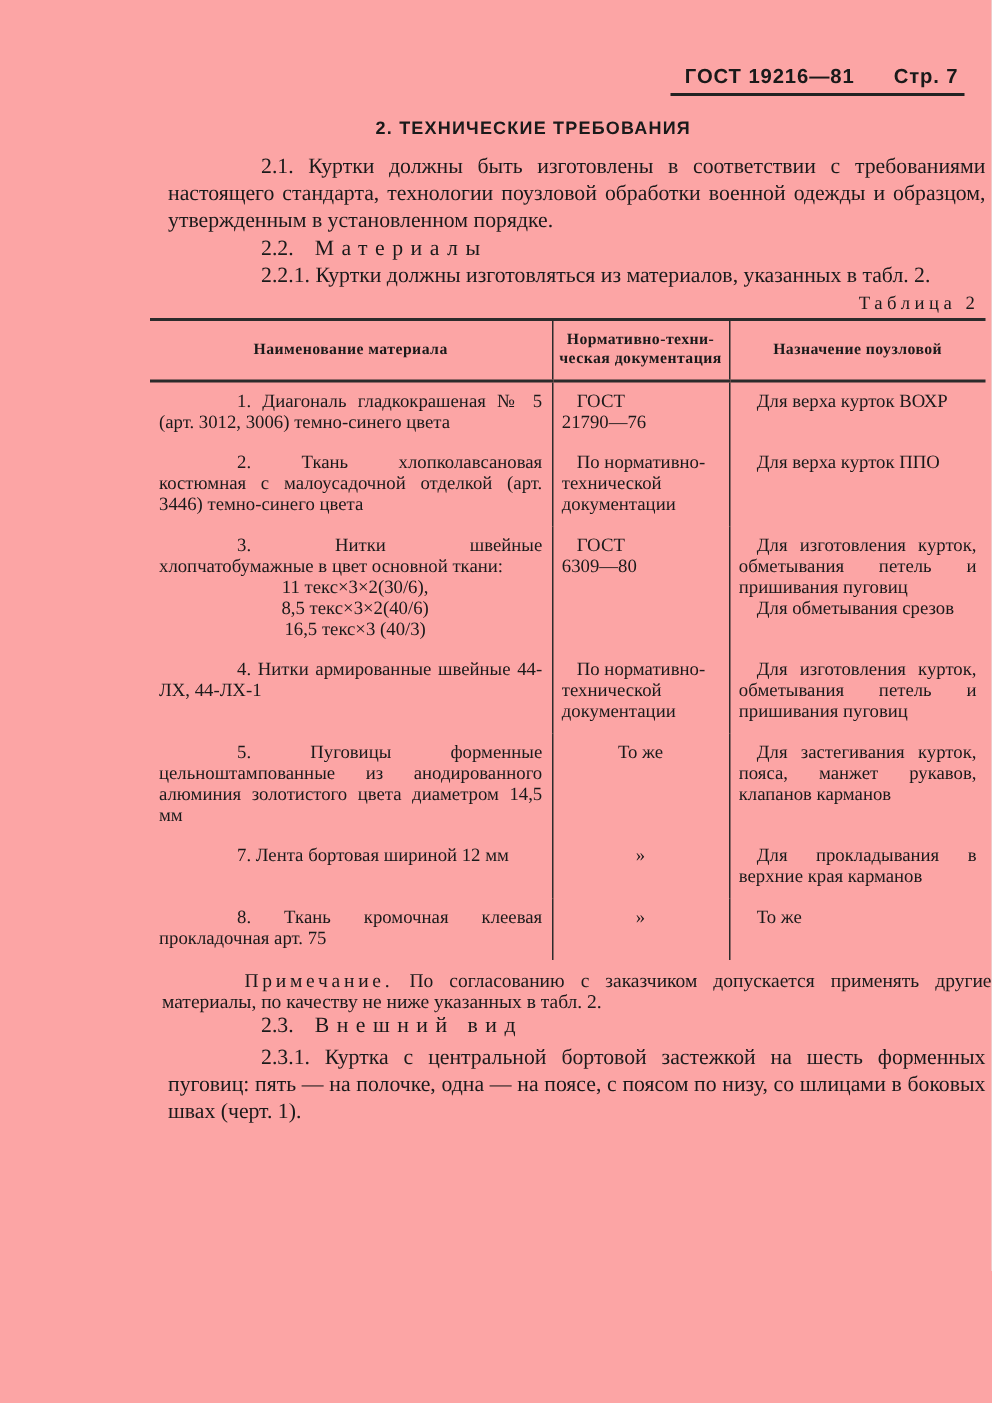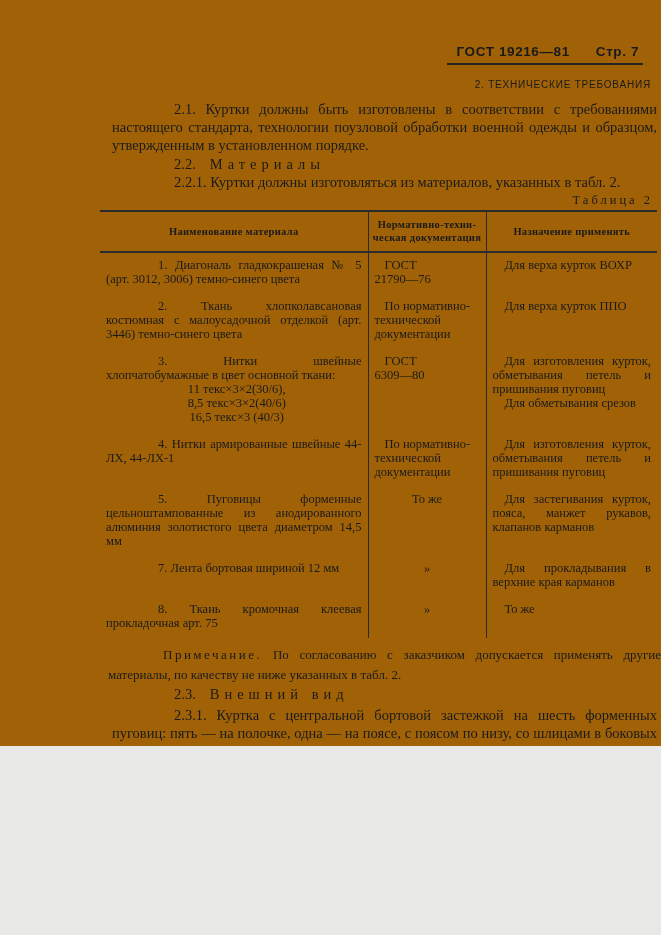--- a/index.html
+++ b/index.html
@@ -1,40 +1,40 @@
 <!DOCTYPE html>
 <html lang="ru"><head>
 <meta charset="utf-8">
 <style>
   html,body { margin:0; padding:0; background:#e8e8e6; }
   * { box-sizing: border-box; }
   .page {
     position: relative;
-    width: 661px; height: 746px;
+    width: 661px; height: 935px;
     margin: 0 auto;
-    background: #a16207;
+    background: #fca5a5;
     color: #1a1a1a;
     font-family: "Liberation Serif", "DejaVu Serif", serif;
     overflow: hidden;
   }
   
   .hdr { text-align: right; padding-top: 42px; margin-right: 18px; }
   .hdr-inner {
     display: inline-flex; gap: 26px;
     font-family: "Liberation Sans", "DejaVu Sans", sans-serif;
     font-weight: bold; font-size: 13.5px; letter-spacing: 0.6px;
     border-bottom: 2px solid #222;
     padding: 0 4px 4px 10px;
   }
   
   .title {
     margin: 14px 10px 0 60px;
-    text-align: right;
+    text-align: center;
     font-family: "Liberation Sans", "DejaVu Sans", sans-serif;
-    font-weight: normal; font-size: 10px; letter-spacing: 0.8px;
+    font-weight: bold; font-size: 12px; letter-spacing: 0.8px;
   }
   
   .body {
     margin: 0 4px 0 112px;
     font-size: 14.5px; line-height: 18px;
     text-align: justify;
   }
   .ind { text-indent: 62px; }
   .mt10 { margin-top: 10px; }
   .subhead { margin-top: 1px; text-indent: 62px; }
@@ -71,21 +71,21 @@
   th.c-doc, td.c-doc { border-left: 1px solid #2b2b2b; border-right: 1px solid #2b2b2b; }
   th.c-doc { white-space: pre-line; }
   td.c-name { text-indent: 52px; text-align: justify; padding-left: 8px; }
   td.c-name .sub { text-indent: 6px; text-align: center; }
   td.c-doc { white-space: pre-line; text-indent: 10px; padding-left: 5px; padding-right: 4px; }
   td.c-doc.ctr { text-align: center; text-indent: 0; }
   td.c-purpose { text-indent: 12px; text-align: justify; padding-left: 7px; padding-right: 4px; }
   
   .note {
     margin: 7px 0 0 108px;
-    font-size: 13px; line-height: 20px;
+    font-size: 13px; line-height: 14px;
     text-align: justify; text-indent: 55px;
   }
   .gap8 { margin-top: 0; }
   .gap4 { margin-top: 3px; }
 </style>
 </head>
 <body>
 
 <div class="page">
 
@@ -110,21 +110,21 @@
     <colgroup>
         <col class="w1">
         <col class="w2">
         <col class="w3">
       </colgroup>
     <thead>
       <tr>
         <th class="c-name">Наименование материала</th>
         <th class="c-doc">Нормативно-техни-
 ческая документация</th>
-        <th class="c-purpose">Назначение применять</th>
+        <th class="c-purpose">Назначение поузловой</th>
       </tr>
     </thead>
     <tbody>
       <tr>
         <td class="c-name">1. Диагональ гладкокрашеная № 5 (арт. 3012, 3006) темно-синего цвета</td>
         <td class="c-doc">ГОСТ
 21790—76</td>
         <td class="c-purpose">Для верха курток ВОХР</td>
       </tr>
       <tr>

